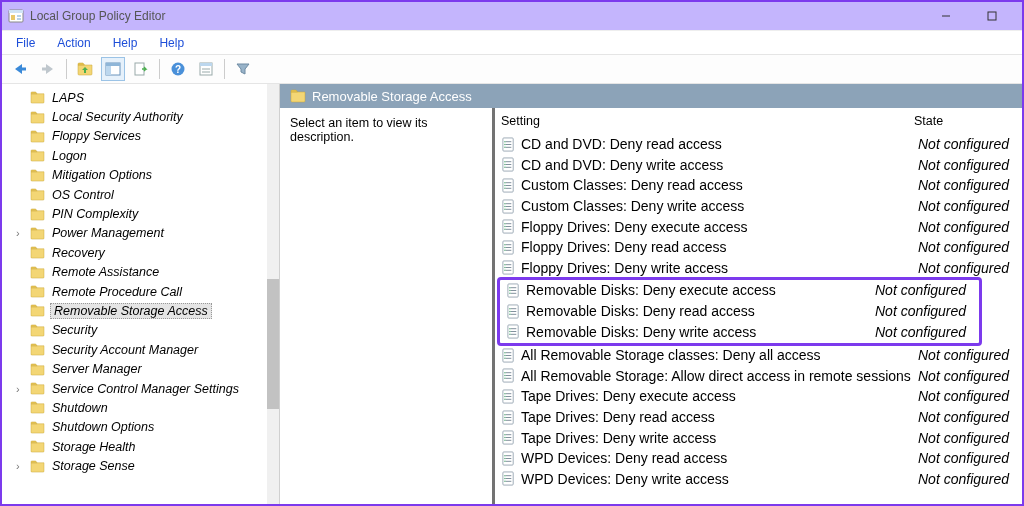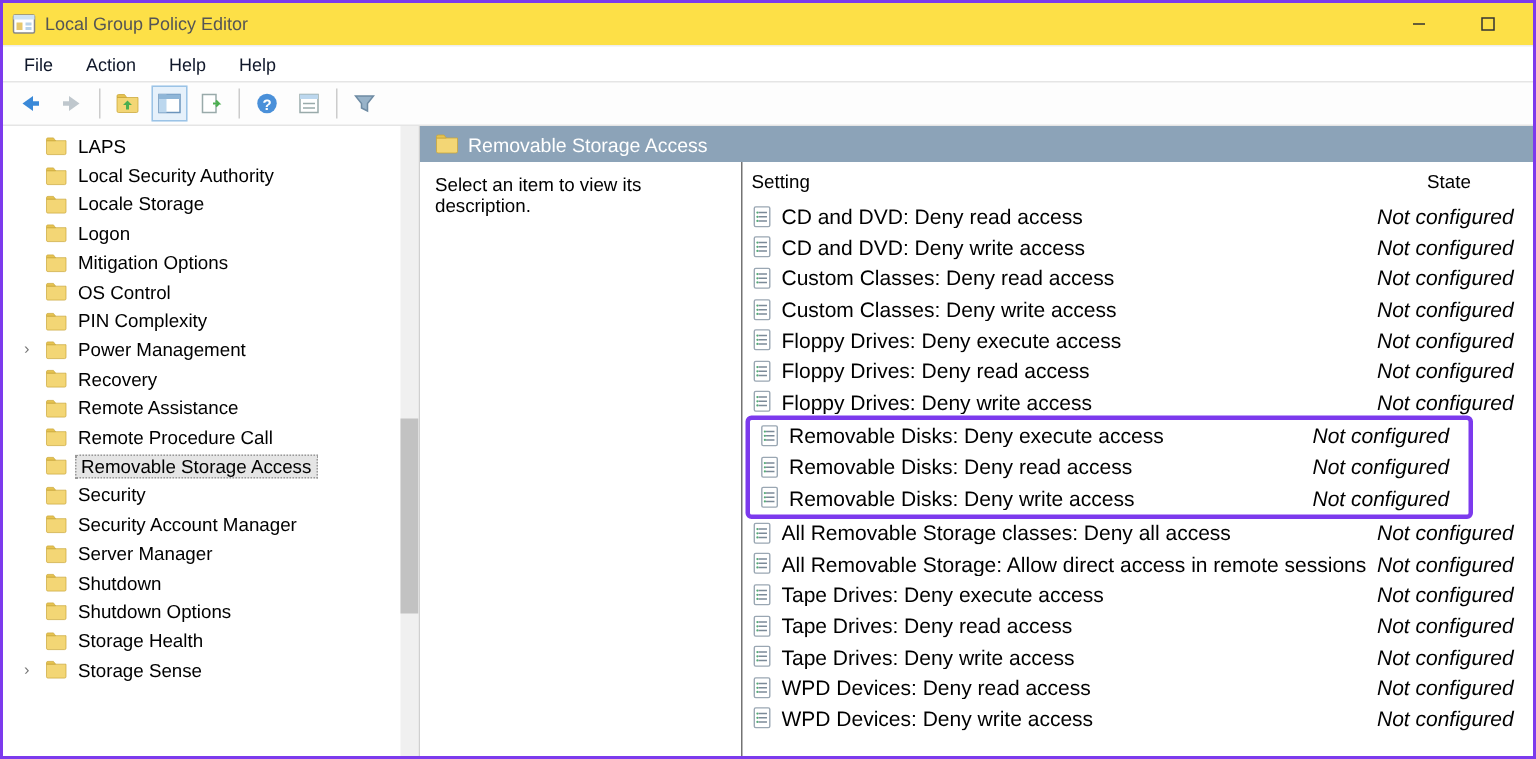--- a/index.html
+++ b/index.html
@@ -1,53 +1,53 @@
 <!DOCTYPE html>
 <html><head>
   <meta charset="utf-8">
   <style>
     * { box-sizing: border-box; margin: 0; padding: 0; font-family: "Segoe UI", Tahoma, sans-serif; }
     body { background: #fff; border: 2px solid #7c3aed; width: 1024px; height: 506px; overflow: hidden; display:flex; flex-direction:column; }
 
-    .titlebar { height: 28px; display:flex; align-items:center; padding: 0 6px; background: #fde047; }
+    .titlebar { height: 28px; display:flex; align-items:center; padding: 0 6px; background: #c4b5fd; }
     .titlebar .app-icon { width: 16px; height: 16px; margin-right: 6px; }
     .titlebar .title { font-size: 12px; color:#555; flex: 0 0 auto; }
     .titlebar .spacer { flex: 1; }
     .win-btns { display:flex; gap: 18px; padding-right: 10px; }
     .win-btn { width: 28px; height: 20px; display:flex; align-items:center; justify-content:center; color:#555; font-size: 12px; }
 
     .menubar { height: 24px; display:flex; align-items:center; padding: 0 4px; gap: 2px; border-top: 1px solid #eee; }
-    .menu-item { font-size: 12px; color:#0f172a; padding: 2px 10px; }
+    .menu-item { font-size: 12px; color:#1d4ed8; padding: 2px 10px; }
 
     .toolbar { height: 30px; display:flex; align-items:center; padding: 2px 6px; gap: 4px; border-top:1px solid #e5e5e5; border-bottom:1px solid #e5e5e5; background: #fdfdfd; }
     .tool-btn { width: 24px; height: 24px; display:flex; align-items:center; justify-content:center; border: 1px solid transparent; }
     .tool-sep { width:1px; height:20px; background:#ccc; margin: 0 2px; }
 
     .content { flex:1; display:flex; overflow:hidden; }
     .tree-pane { width: 278px; border-right: 1px solid #d0d0d0; overflow-y:hidden; overflow-x:hidden; position:relative; }
     .tree-scroll-track { position:absolute; right:0; top:0; bottom:0; width:12px; background:#f0f0f0; }
     .tree-scroll-thumb { position:absolute; right:0; top:195px; width:12px; height:130px; background:#c2c2c2; }
     .tree { padding: 4px 0; font-size: 12.5px; color:#000; }
     .tree-item { display:flex; align-items:center; height:19.4px; padding-left: 28px; white-space:nowrap; }
     .tree-item.indent0 { padding-left: 28px; }
     .tree-item.expander::before { content:'›'; position:absolute; margin-left: -14px; transform: rotate(0deg); color:#777; font-size:11px; }
     .tree-item .folder-icon { width:15px; height:13px; margin-right:5px; }
     .tree-item.selected .label { background:#e5e5e5; border:1px dotted #999; padding: 0 3px; }
-    .tree-item .label { padding: 0 2px; }
+    .tree-item .label { padding: 0 2px; font-style: italic; }
 
     .detail-pane { flex:1; display:flex; flex-direction:column; overflow:hidden; }
     .section-header { height:24px; background:#8ca3b8; display:flex; align-items:center; padding-left:10px; color:#fff; font-size:13px; }
     .section-header .folder-icon { margin-right:6px; }
     .detail-body { flex:1; display:flex; overflow:hidden; }
-    .desc-col { width: 215px; padding: 8px 10px; font-size:12.5px; border-right:1px solid #737373; }
+    .desc-col { width: 215px; padding: 8px 10px; font-size:12.5px; border-right:3px solid #737373; }
     .settings-col { flex:1; overflow:hidden; }
 
     .settings-header { display:flex; font-size:12.5px; padding: 6px 4px 6px 6px; }
     .col-setting { flex:1; }
-    .col-state { width:104px; text-align:center; }
+    .col-state { width:104px; text-align:left; }
 
     .settings-list { }
     .setting-row { display:flex; align-items:center; height:20.6px; font-size:14px; padding-left:6px; }
     .setting-row .row-icon { width:15px; height:15px; margin-right:5px; flex-shrink:0; }
     .setting-row .name { flex:1; white-space:nowrap; overflow:hidden; text-overflow:ellipsis; }
     .setting-row .state { width:104px;font-style:italic; }
 
     .highlight-box { border: 3px solid #7c3aed; border-radius:4px; margin: -1px 40px -1px 2px; padding-bottom:1px; }
   </style>
 </head>
@@ -173,21 +173,21 @@
         <div class="tree-item indent0">
           <svg class="folder-icon">
             <use href="#folder"></use>
           </svg>
           <span class="label">Local Security Authority</span>
         </div>
         <div class="tree-item indent0">
           <svg class="folder-icon">
             <use href="#folder"></use>
           </svg>
-          <span class="label">Locale Storage</span>
+          <span class="label">Floppy Services</span>
         </div>
         <div class="tree-item indent0">
           <svg class="folder-icon">
             <use href="#folder"></use>
           </svg>
           <span class="label">Logon</span>
         </div>
         <div class="tree-item indent0">
           <svg class="folder-icon">
             <use href="#folder"></use>
@@ -246,20 +246,26 @@
           <svg class="folder-icon">
             <use href="#folder"></use>
           </svg>
           <span class="label">Security Account Manager</span>
         </div>
         <div class="tree-item indent0">
           <svg class="folder-icon">
             <use href="#folder"></use>
           </svg>
           <span class="label">Server Manager</span>
+        </div>
+        <div class="tree-item indent0 expander">
+          <svg class="folder-icon">
+            <use href="#folder"></use>
+          </svg>
+          <span class="label">Service Control Manager Settings</span>
         </div>
         <div class="tree-item indent0">
           <svg class="folder-icon">
             <use href="#folder"></use>
           </svg>
           <span class="label">Shutdown</span>
         </div>
         <div class="tree-item indent0">
           <svg class="folder-icon">
             <use href="#folder"></use>

